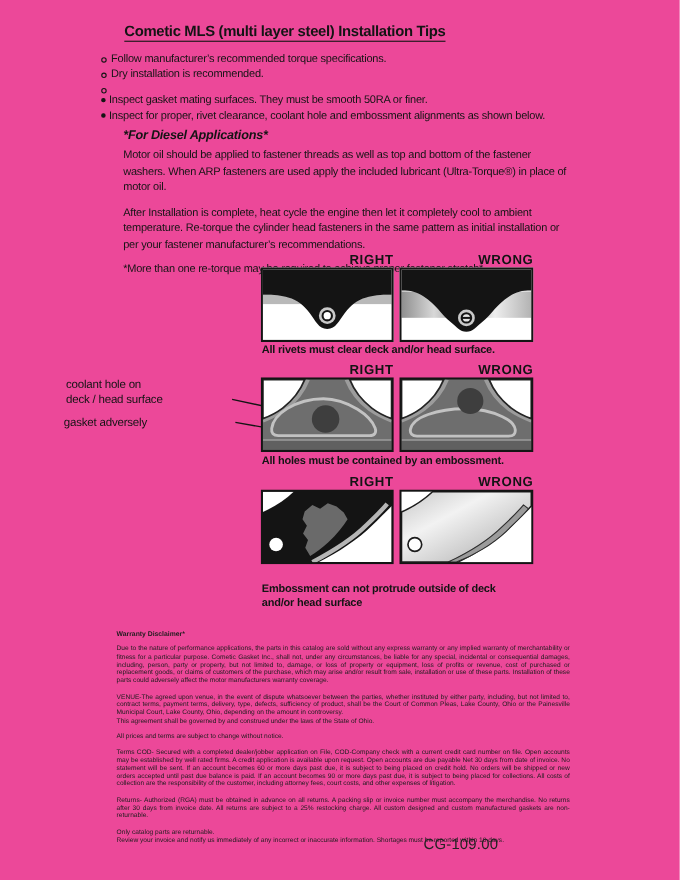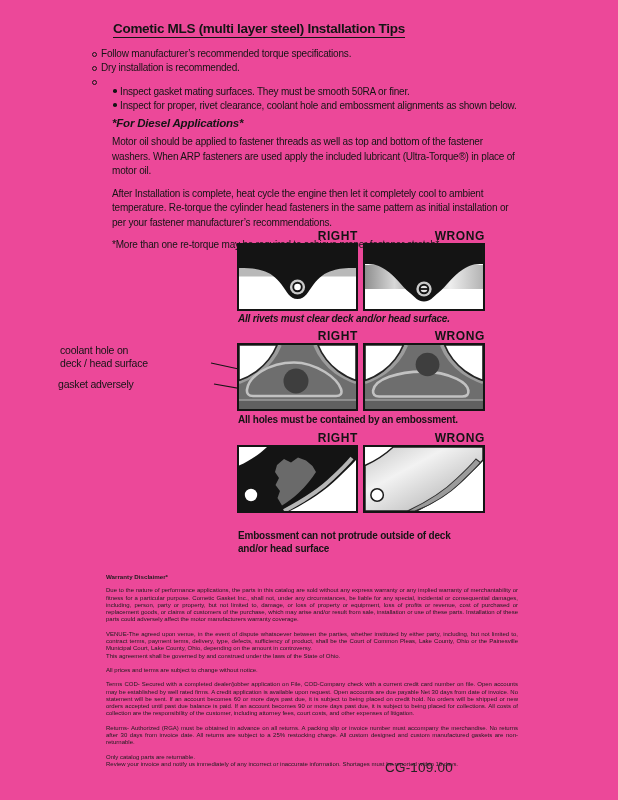--- a/index.html
+++ b/index.html
@@ -3,21 +3,21 @@
 <meta charset="utf-8">
 <style>
   html,body{margin:0;padding:0;background:#fff;}
   #sheet{position:relative;width:618px;height:800px;background:#ec4899;overflow:hidden;
          font-family:"Liberation Sans","DejaVu Sans",sans-serif;color:#141414;}
   .abs{position:absolute;}
   .title{left:113px;top:21px;font-size:13.5px;font-weight:bold;letter-spacing:-0.3px;
          border-bottom:1.6px solid #141414;padding-bottom:1px;}
   .bullets{left:92px;top:47px;font-size:10px;letter-spacing:-0.2px;}
   .b-row{display:flex;align-items:flex-start;line-height:14px;}
-  .b-row.sub{margin-left:21px;}
+  .b-row.sub{}
   .dot-open{flex:0 0 auto;width:3px;height:3px;border:1px solid #141414;border-radius:50%;margin:4.5px 4px 0 0;}
   .dot-fill{flex:0 0 auto;width:3.6px;height:3.6px;background:#141414;border-radius:50%;margin:4.6px 3.5px 0 0;}
   .diesel{left:112px;top:117px;width:405px;font-size:10px;letter-spacing:-0.2px;}
   .diesel h2{font-size:11.5px;font-weight:bold;margin:0 0 6px 0;letter-spacing:-0.2px;font-style:italic;}
   .diesel p{margin:0 0 8px 0;line-height:14.5px;}
   .dlabel{font-size:12px;font-weight:bold;letter-spacing:0.6px;text-align:right;width:121px;}
   .panel{width:121px;height:68px;}
   .panel svg{display:block;width:100%;height:100%;}
   .caption{font-size:10px;font-weight:bold;letter-spacing:-0.2px;line-height:12.5px;}
   .sidelabel{font-size:10.5px;letter-spacing:-0.2px;line-height:13px;text-align:left;}
@@ -95,21 +95,21 @@
       <rect x="2" y="46" width="117" height="20" fill="#fff"></rect>
       <path d="M2,2 H119 V21 C110,21 106,22 99,26.5 C88,33.5 83,43 75,49.5 C69,54.5 66.5,58.5 60.5,58.5 C54.5,58.5 52,54.5 46,49.5 C38,43 33,33.5 22,26.5 C15,22 11,21 2,21 Z" fill="#141414"></path>
       <circle cx="60.5" cy="46" r="7.6" fill="#c9c9c9"></circle>
       <circle cx="60.5" cy="46" r="5.2" fill="#141414"></circle>
       <circle cx="60.5" cy="46" r="3.3" fill="#e4e4e4"></circle>
       <rect x="56" y="45.1" width="9" height="1.8" fill="#141414"></rect>
       <rect x="1" y="1" width="119" height="66" fill="none" stroke="#141414" stroke-width="2"></rect>
     </svg>
   </div>
 
-  <div class="abs caption" style="left:238px;top:313px;font-style:italic;">All rivets must clear deck and/or head surface.</div>
+  <div class="abs caption" style="left:238px;top:313px;">All rivets must clear deck and/or head surface.</div>
 
   <div class="abs dlabel" style="left:237px;top:329px;">RIGHT</div>
   <div class="abs dlabel" style="left:363px;top:329px;width:122px;">WRONG</div>
 
   <div class="abs sidelabel pre" style="left:60px;top:344px;width:150px;">coolant hole on
 deck / head surface</div>
   <div class="abs sidelabel" style="left:58px;top:378px;width:155px;">gasket adversely</div>
 
   <svg class="abs" style="left:205px;top:355px;" width="100" height="45">
     <line x1="6" y1="8" x2="89" y2="26" stroke="#141414" stroke-width="1.2"></line>

